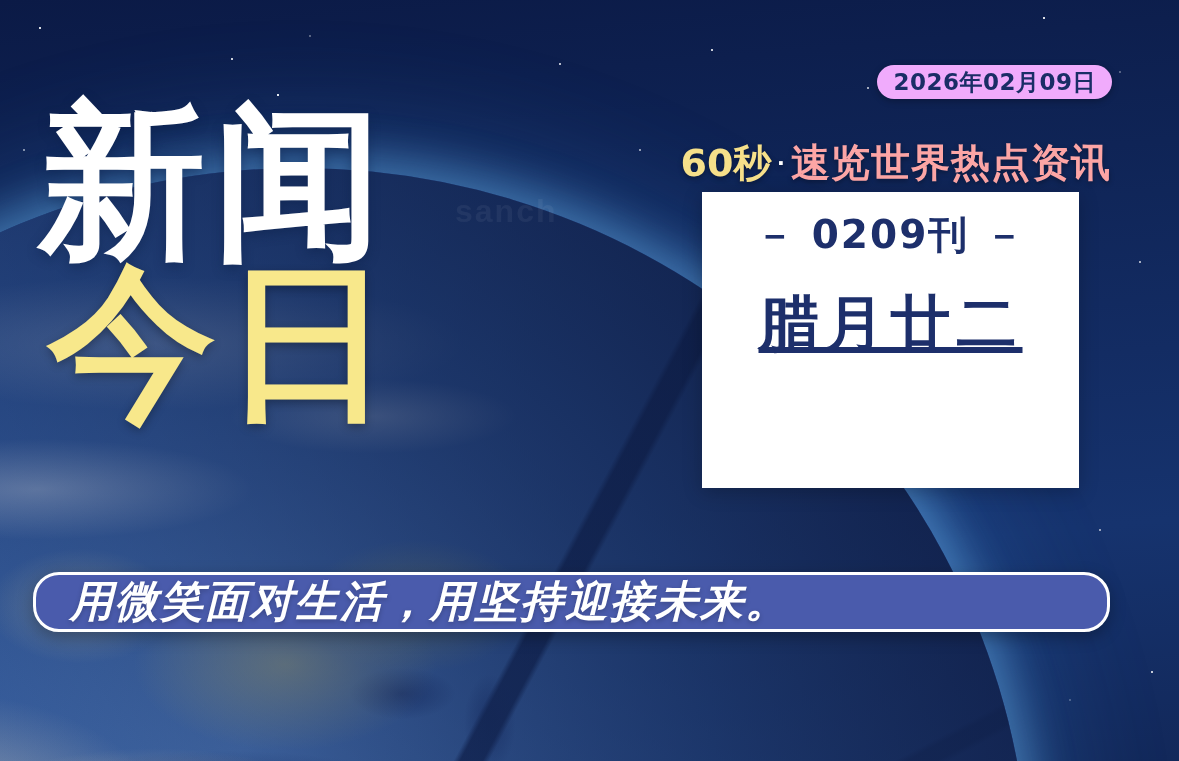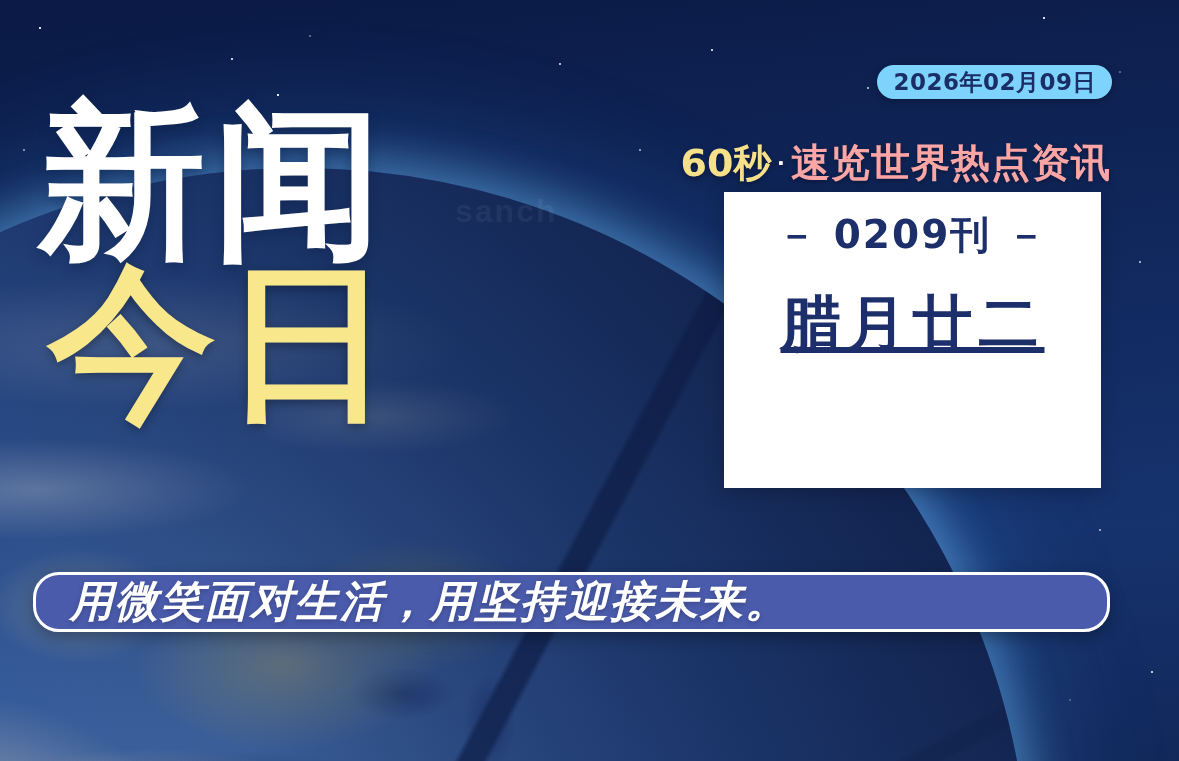--- a/index.html
+++ b/index.html
@@ -213,21 +213,21 @@
 
   
   .date-pill {
     position: absolute;
     right: 67px;
     top: 65px;
     height: 34px;
     padding: 0 16px;
     display: flex;
     align-items: center;
-    background: #7dd3fc;
+    background: #f0abfc;
     border-radius: 17px;
     box-shadow: 0 2px 7px rgba(0,0,0,0.28);
   }
   .date-pill span {
     font-family: "DejaVu Sans", "Liberation Sans", sans-serif;
     font-size: 23px;
     font-weight: 700;
     color: #1a2d66;
     letter-spacing: 0.5px;
     white-space: nowrap;
@@ -264,21 +264,21 @@
     font-size: 39px;
     font-weight: 700;
     color: #fca5a5;
     letter-spacing: 1px;
     text-shadow: 0 2px 5px rgba(0,0,0,0.35);
   }
 
   
   .info-card {
     position: absolute;
-    left: 724px;
+    left: 702px;
     top: 192px;
     width: 377px;
     height: 296px;
     background: #ffffff;
     display: flex;
     flex-direction: column;
     align-items: center;
     justify-content: flex-start;
     padding-top: 16px;
     box-shadow: 0 4px 18px rgba(0,0,0,0.22);

